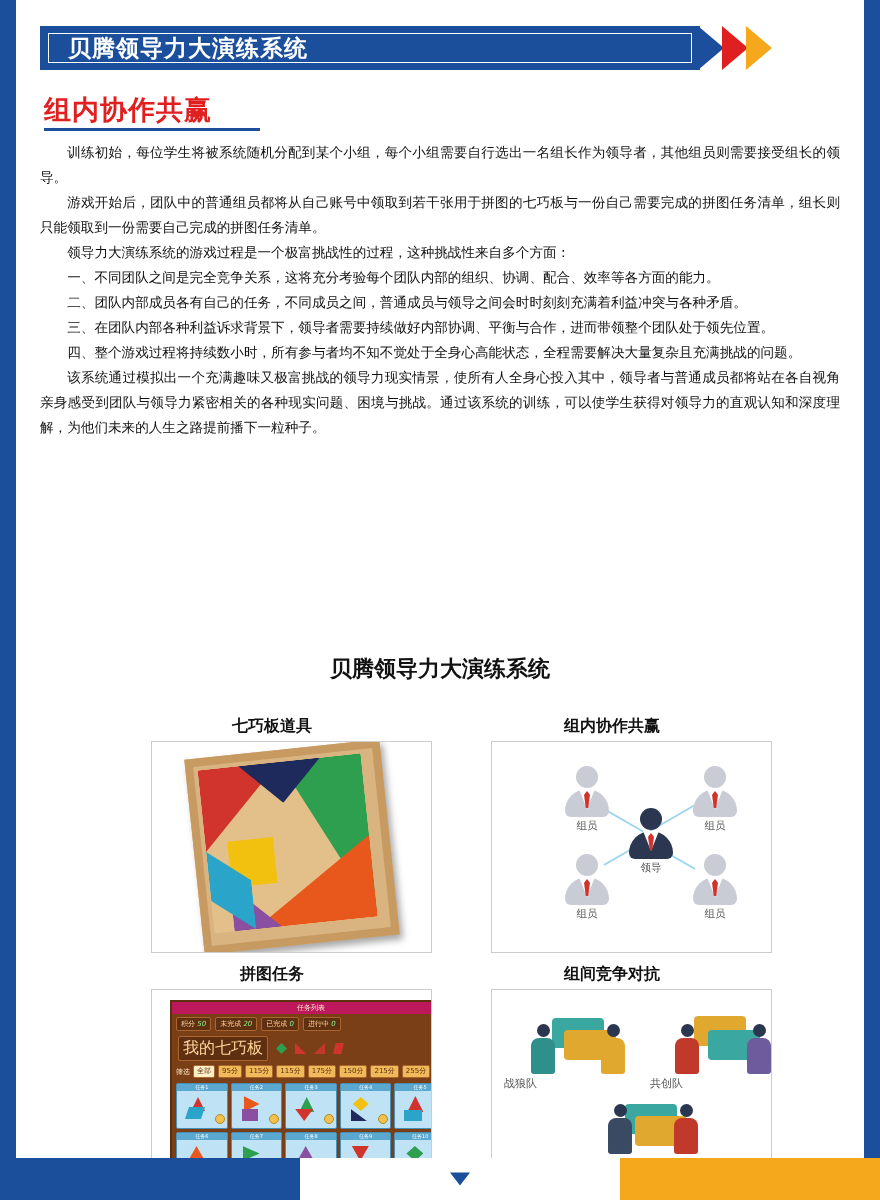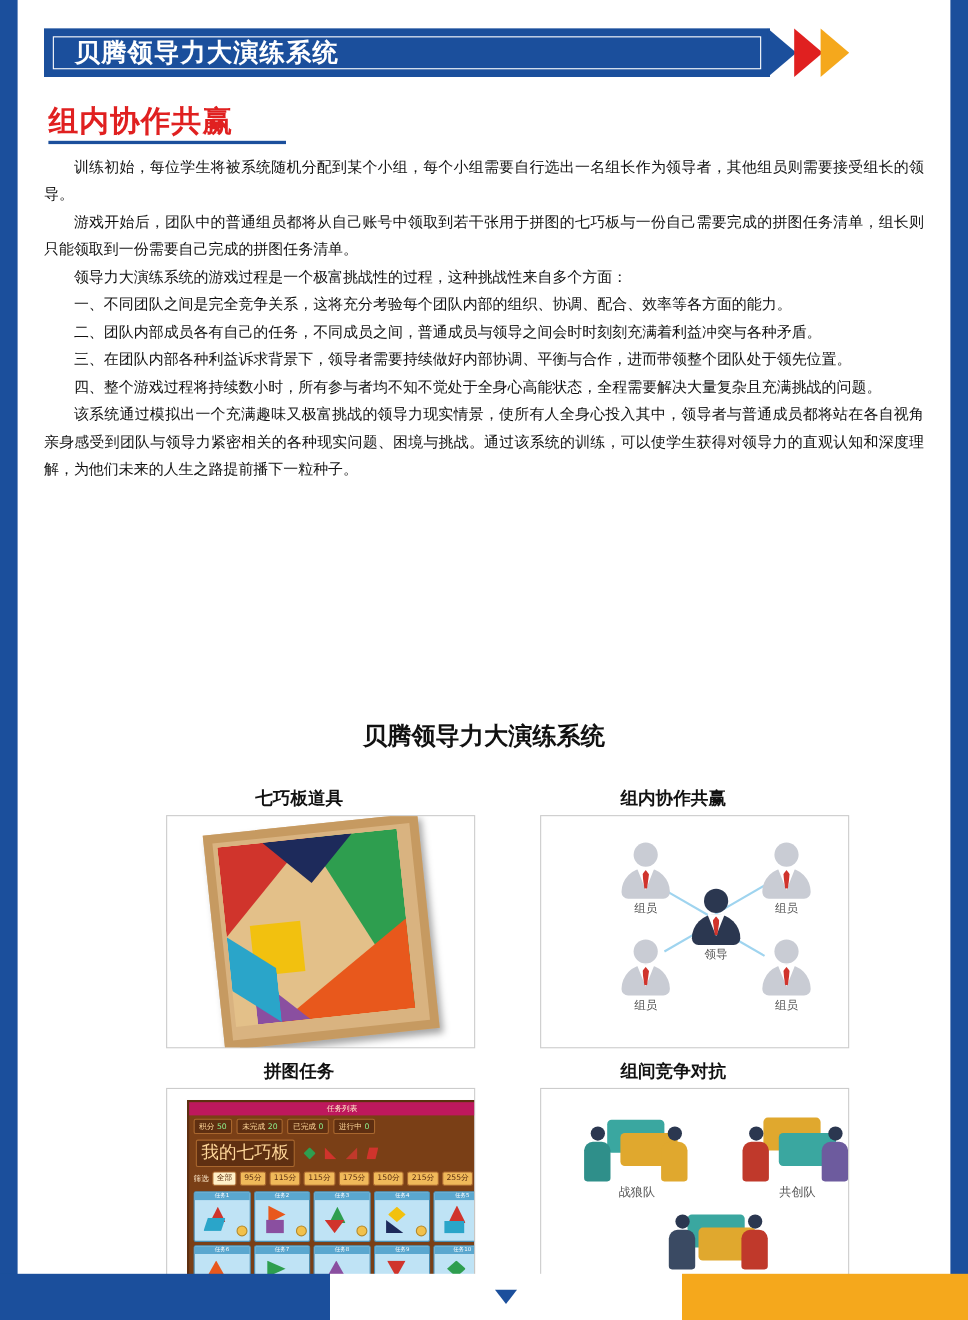--- a/index.html
+++ b/index.html
@@ -306,21 +306,21 @@
     font-size: 7px;
     color: #ffe9c9;
   }
   .pill {
     background: #5f2f11;
     border: 1px solid #a9672e;
     padding: 1px 4px;
     border-radius: 2px;
     color: #ffd79a;
   }
-  .pill .num { color: #8ef08e; }
+  .pill .num { color: #8ef08e; font-style: italic; }
   .app-shapes {
     display: flex;
     gap: 8px;
     padding: 2px 6px;
     align-items: center;
   }
   .sh { width: 11px; height: 11px; }
   .app-filter {
     display: flex;
     gap: 3px;
@@ -372,21 +372,21 @@
     position: absolute;
     right: 2px; bottom: 2px;
     width: 8px; height: 8px;
     background: #f2c14b;
     border-radius: 50%;
     border: 1px solid #b5892a;
   }
 
   
   .teams { position: absolute; inset: 0; }
-  .team-group { position: absolute; width: 150px; text-align: center; }
+  .team-group { position: absolute; width: 150px; }
   .tlabel {
     font-size: 11px;
     color: #555555;
     font-family: "DejaVu Sans", sans-serif;
     margin-top: 2px;
   }
   .pair { position: relative; height: 70px; }
   .fig {
     position: absolute;
     width: 26px;

